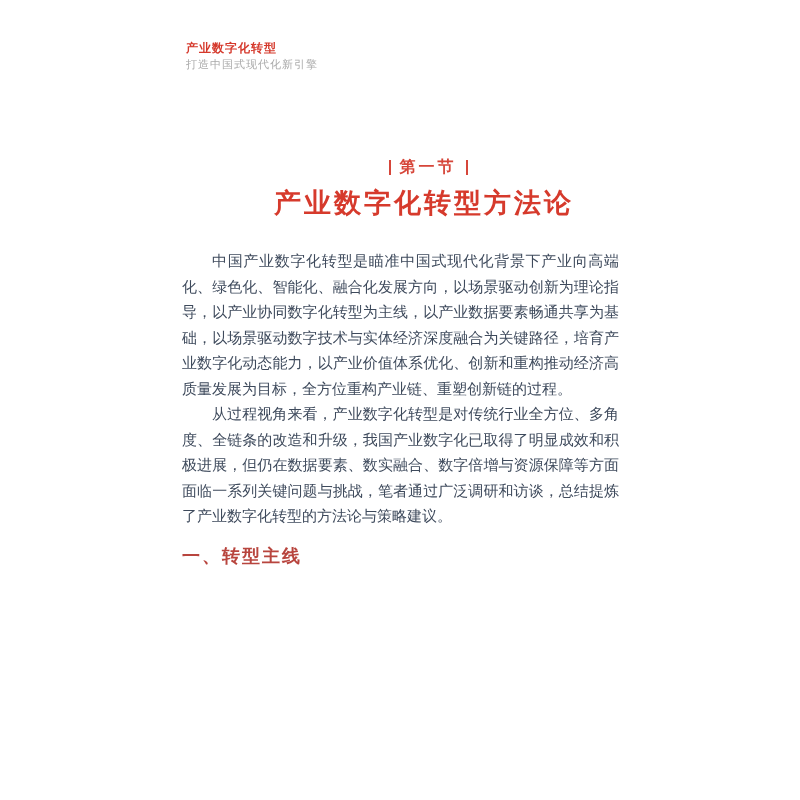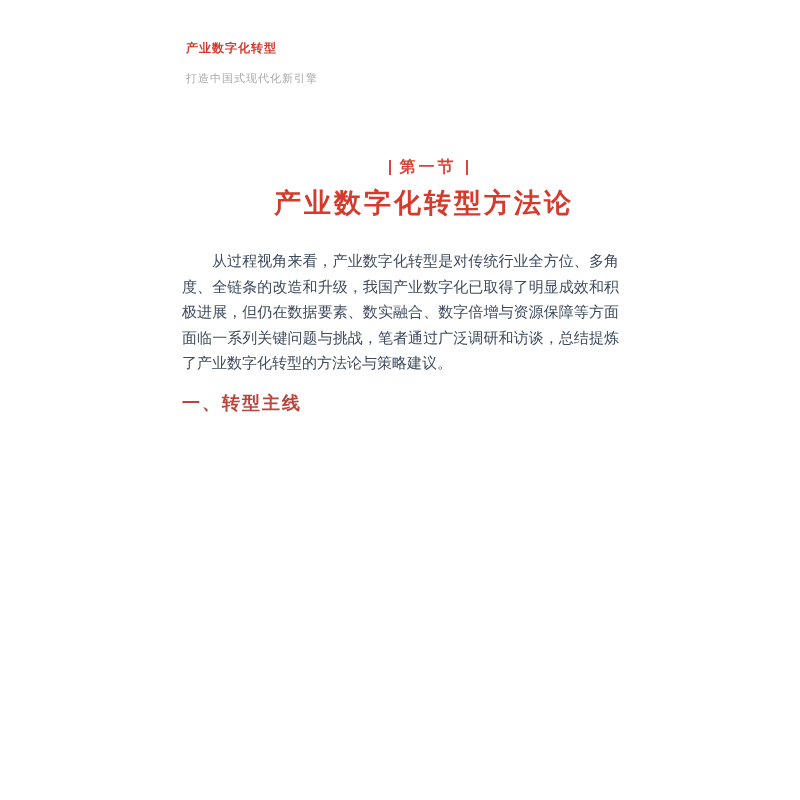--- a/index.html
+++ b/index.html
@@ -25,21 +25,21 @@
     color: #d5392c;
     font-weight: bold;
     font-size: 12px;
     letter-spacing: 1px;
     line-height: 14px;
   }
   .book-subtitle {
     color: #a9a9a9;
     font-size: 11px;
     letter-spacing: 1px;
-    margin-top: 17px;
+    margin-top: 3px;
     line-height: 13px;
   }
   
   .section-head {
     position: absolute;
     top: 157px;
     left: 0;
     width: 100%;
     text-align: center;
     font-family: "Liberation Sans", sans-serif;
@@ -130,20 +130,21 @@
   <div class="section-head">
     <div class="section-label">
       <span class="label-bar"></span>
       <span class="label-text">第一节</span>
       <span class="label-bar"></span>
     </div>
     <h1 class="section-title">产业数字化转型方法论</h1>
   </div>
 
   <main class="body-text">
+    <p>中国产业数字化转型是瞄准中国式现代化背景下产业向高端化、绿色化、智能化、融合化发展方向，以场景驱动创新为理论指导，以产业协同数字化转型为主线，以产业数据要素畅通共享为基础，以场景驱动数字技术与实体经济深度融合为关键路径，培育产业数字化动态能力，以产业价值体系优化、创新和重构推动经济高质量发展为目标，全方位重构产业链、重塑创新链的过程。</p>
     <p>从过程视角来看，产业数字化转型是对传统行业全方位、多角度、全链条的改造和升级，我国产业数字化已取得了明显成效和积极进展，但仍在数据要素、数实融合、数字倍增与资源保障等方面面临一系列关键问题与挑战，笔者通过广泛调研和访谈，总结提炼了产业数字化转型的方法论与策略建议。</p>
     <h2 class="sub-heading">一、转型主线</h2>
   </main>
 
   <footer class="page-footer">
     <span class="folio-dash">—</span>
     <span class="folio-number">072</span>
     <span class="folio-dash">—</span>
   </footer>
 

